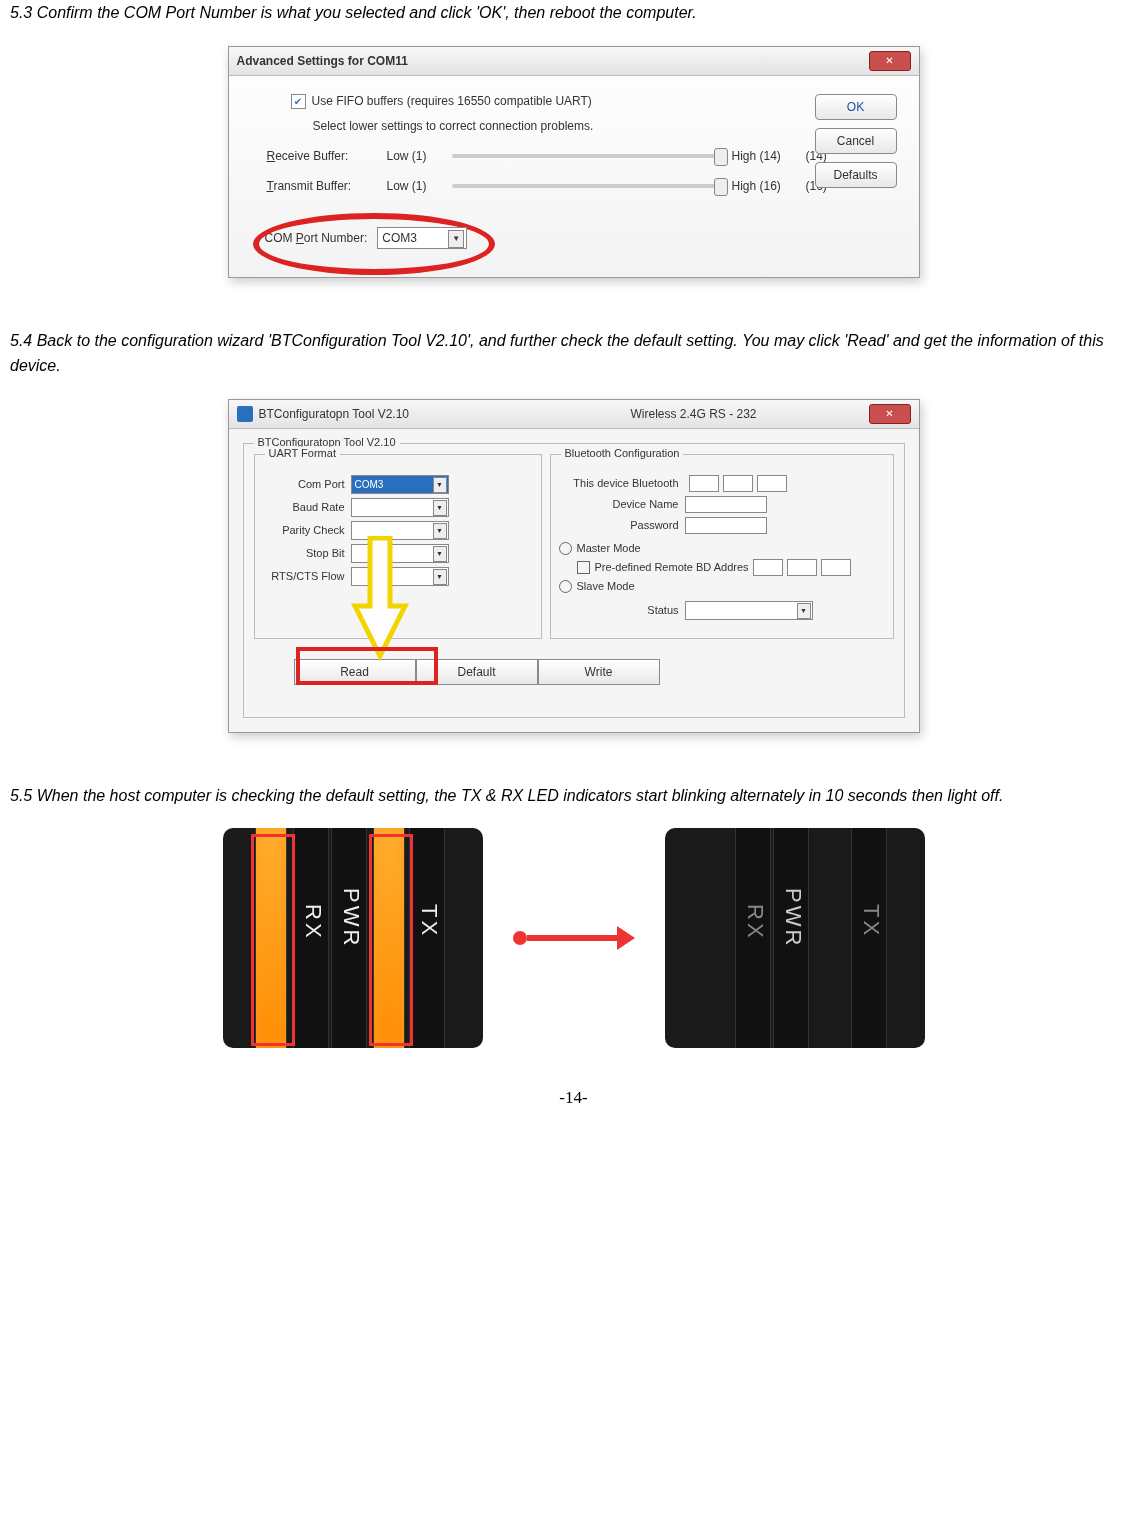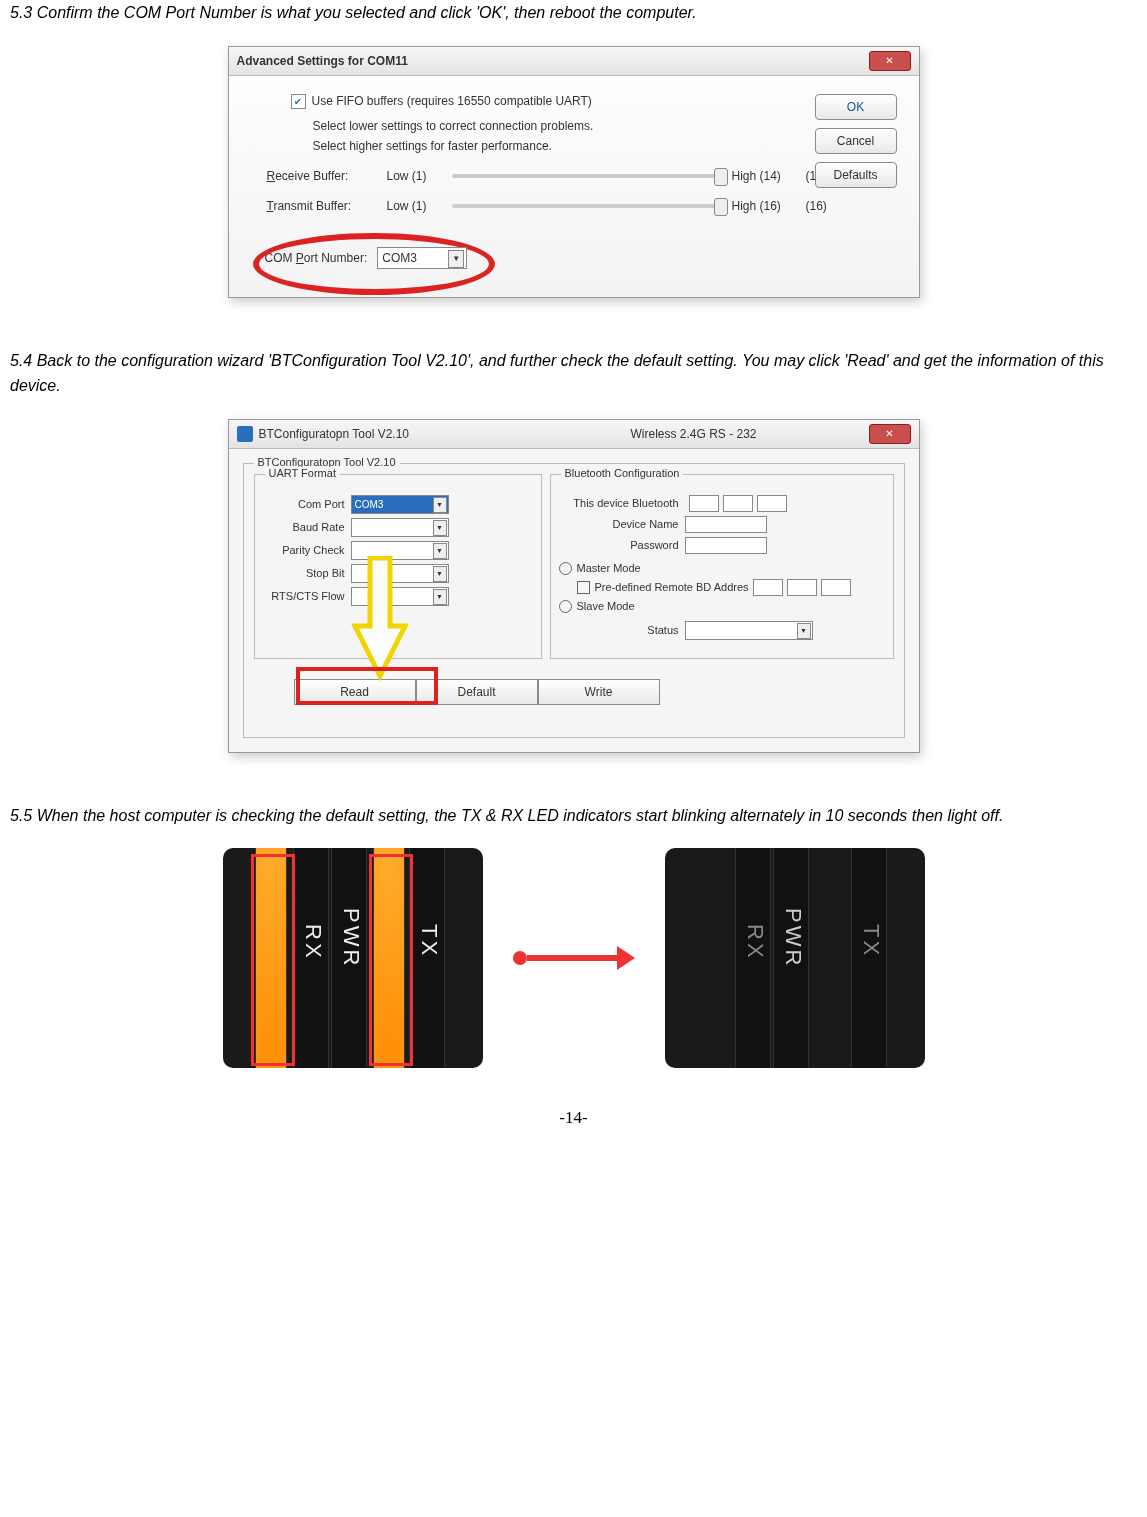--- a/index.html
+++ b/index.html
@@ -84,21 +84,20 @@
     <div class="btncol">
       <div class="wbtn okbtn">OK</div>
       <div class="wbtn">Cancel</div>
       <div class="wbtn">Defaults</div>
     </div>
     <div class="chk">
       <span class="chkbox">✔</span>
       <span>Use FIFO buffers (requires 16550 compatible UART)</span>
     </div>
     <div class="txt">Select lower settings to correct connection problems.</div>
-    <div class="txt">Select higher settings for faster performance.</div>
 
     <div class="row">
       <span class="lab"><u>R</u>eceive Buffer:</span>
       <span class="lv">Low (1)</span>
       <div class="track">
               <div class="thumb"></div>
             </div>
       <span style="width:60px">High (14)</span>
       <span style="margin-left:14px">(14)</span>
     </div>

